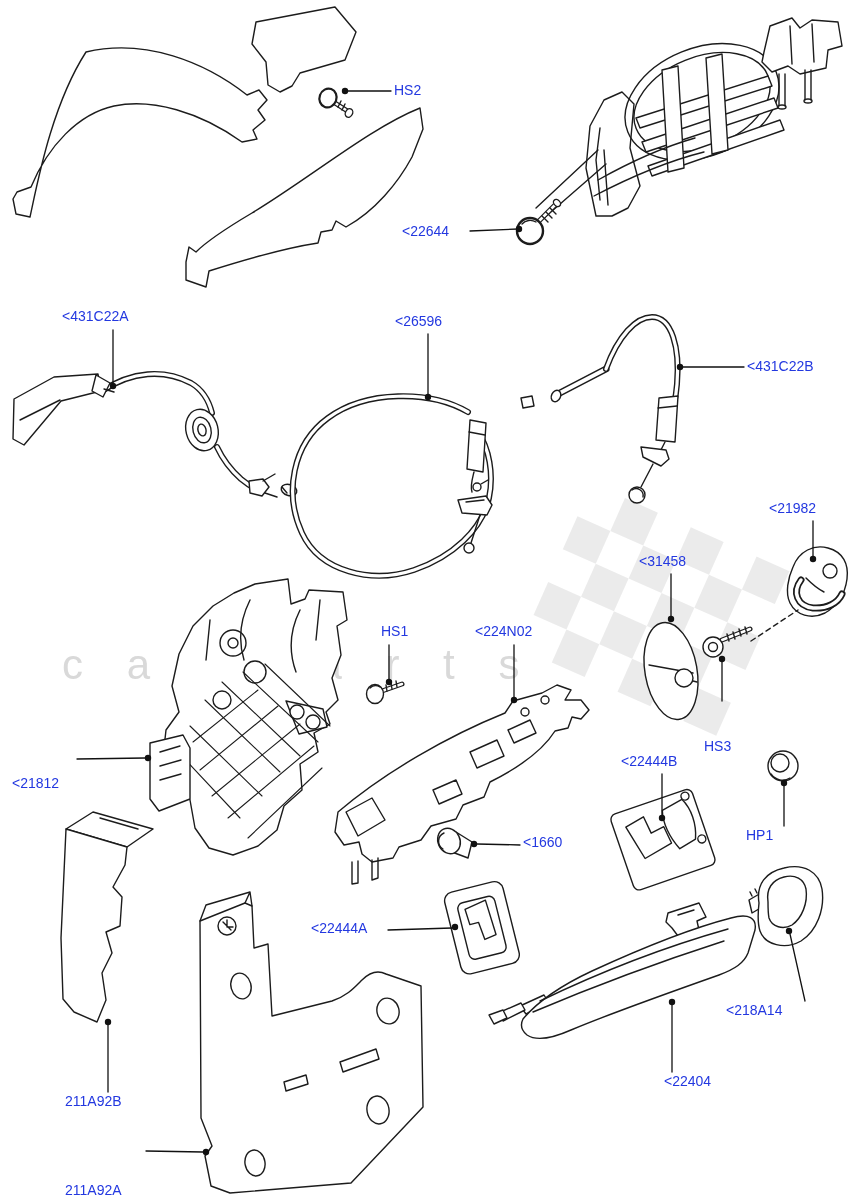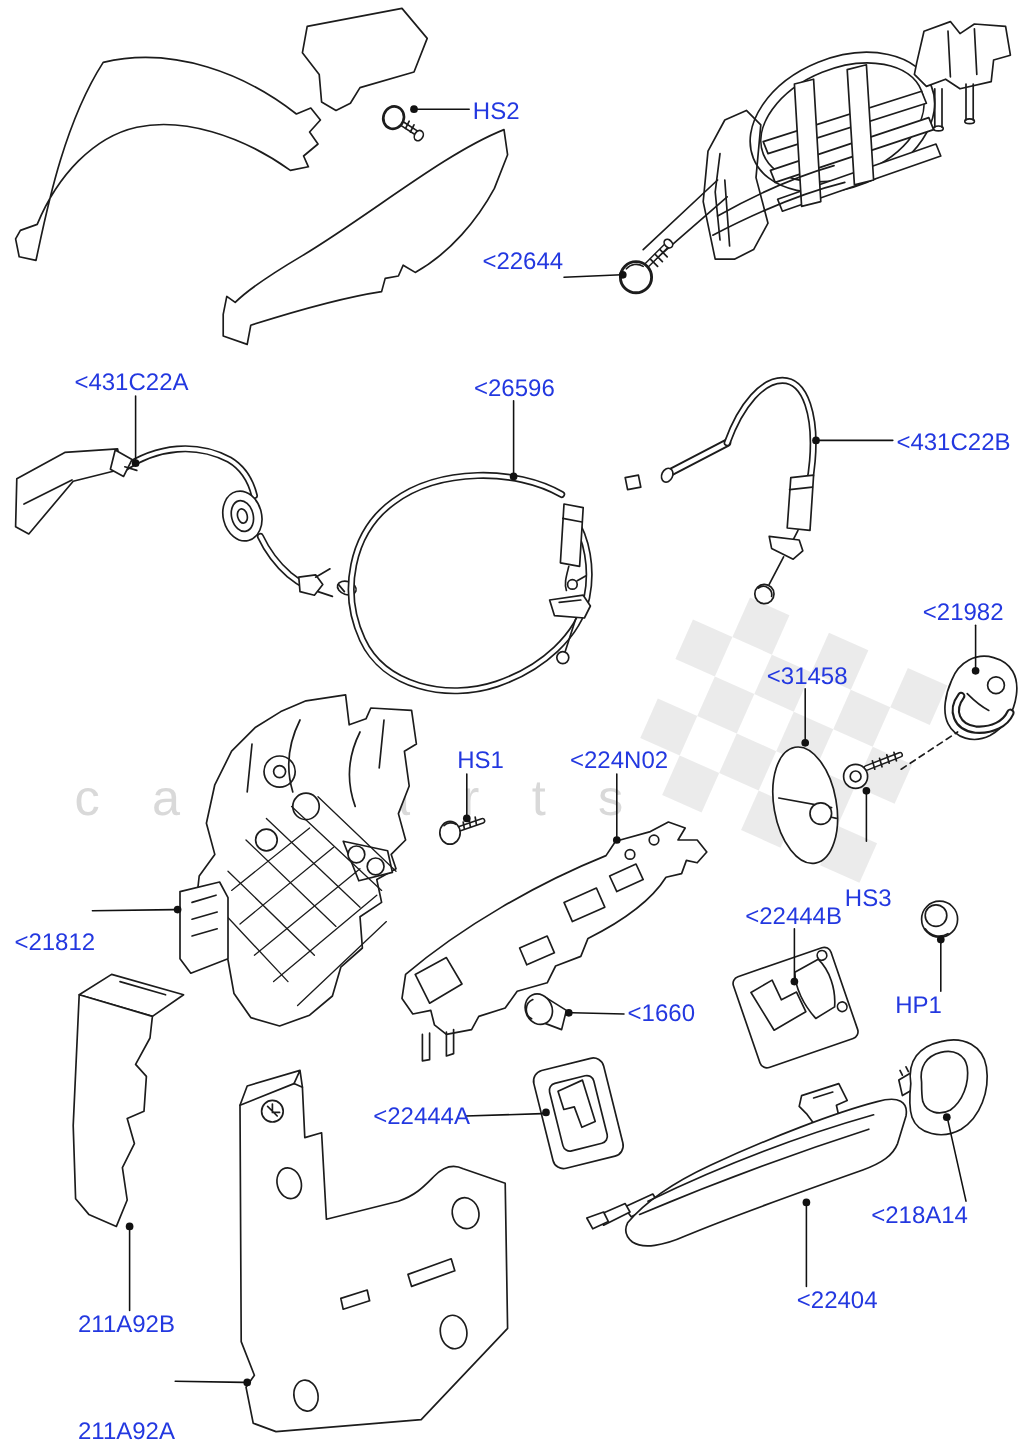--- a/index.html
+++ b/index.html
@@ -3,21 +3,21 @@
 <meta charset="utf-8">
 <style>
   html,body{margin:0;padding:0;background:#fff;}
   .stage{position:relative;width:852px;height:1200px;background:#fff;overflow:hidden;
          font-family:"Liberation Sans","DejaVu Sans",sans-serif;}
   .wm-brand{position:absolute;left:52px;top:534px;font-size:97px;font-weight:bold;
             color:#f2b4ba;letter-spacing:-2px;line-height:1;white-space:pre;user-select:none;}
   .wm-sub{position:absolute;left:62px;top:644px;font-size:42px;color:#d9d9d9;
           letter-spacing:16px;line-height:1;white-space:pre;user-select:none;}
   svg.art{position:absolute;left:0;top:0;}
-  .lbl{position:absolute;color:#2338e0;font-size:20px;line-height:1;white-space:pre;}
+  .lbl{position:absolute;color:#2338e0;font-size:14px;line-height:1;white-space:pre;}
 </style>
 </head>
 <body>
 
 <div class="stage">
 
   <div class="wm-sub">c a r p a r t s</div>
 
   <svg class="art" width="852" height="1200" viewBox="0 0 852 1200" fill="none" stroke="#1c1c1c" stroke-width="1.4" stroke-linejoin="round" stroke-linecap="round">
 
@@ -289,21 +289,21 @@
       <path d="M672,1072 L672,1005"></path>
         <circle cx="672" cy="1002" r="3.2" fill="#111" stroke="none"></circle>
       <path d="M108,1092 L108,1025"></path>
         <circle cx="108" cy="1022" r="3.2" fill="#111" stroke="none"></circle>
       <path d="M146,1151 L203,1152"></path>
         <circle cx="206" cy="1152" r="3.2" fill="#111" stroke="none"></circle>
     </g>
   </svg>
 
   <div class="lbl" style="left:394px;top:83px">HS2</div>
-  <div class="lbl" style="left:402px;top:208px">&lt;22644</div>
+  <div class="lbl" style="left:402px;top:224px">&lt;22644</div>
   <div class="lbl" style="left:62px;top:309px">&lt;431C22A</div>
   <div class="lbl" style="left:395px;top:314px">&lt;26596</div>
   <div class="lbl" style="left:747px;top:359px">&lt;431C22B</div>
   <div class="lbl" style="left:769px;top:501px">&lt;21982</div>
   <div class="lbl" style="left:639px;top:554px">&lt;31458</div>
   <div class="lbl" style="left:704px;top:739px">HS3</div>
   <div class="lbl" style="left:381px;top:624px">HS1</div>
   <div class="lbl" style="left:475px;top:624px">&lt;224N02</div>
   <div class="lbl" style="left:12px;top:776px">&lt;21812</div>
   <div class="lbl" style="left:621px;top:754px">&lt;22444B</div>

